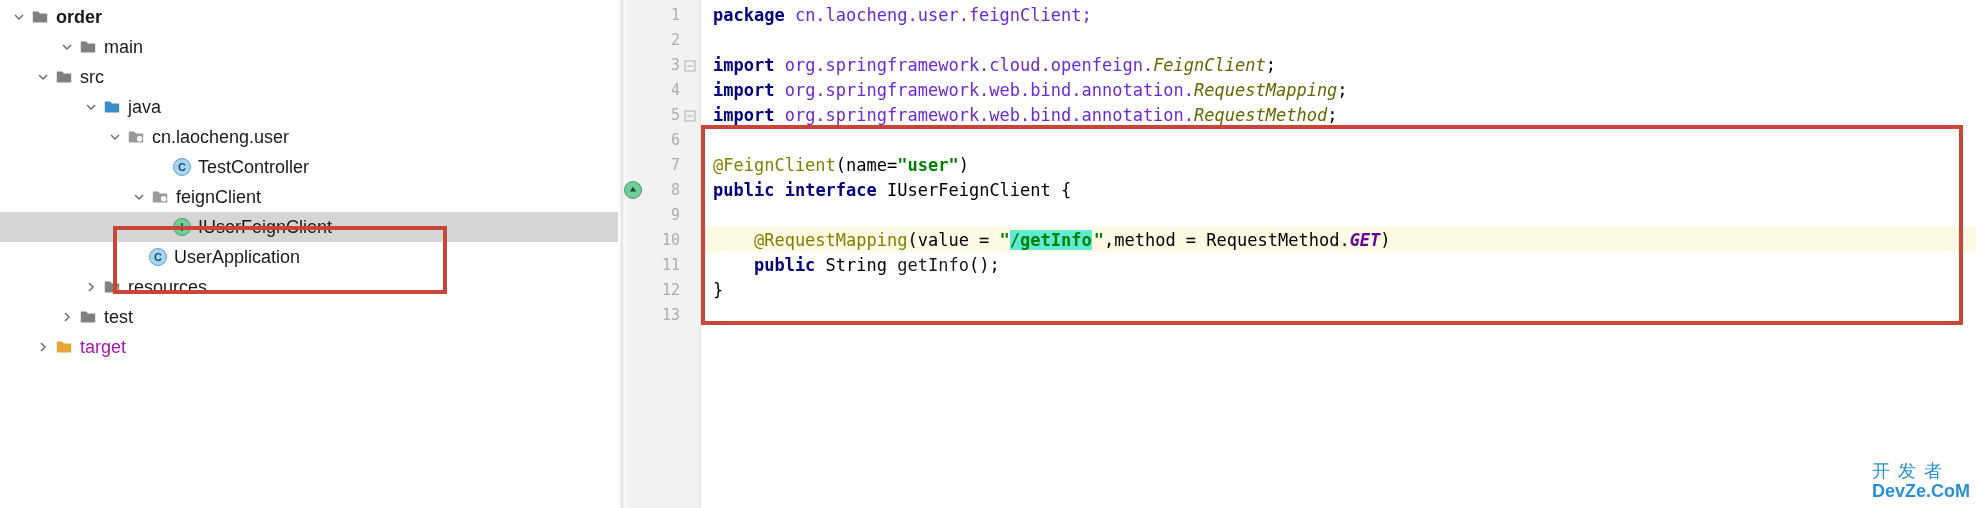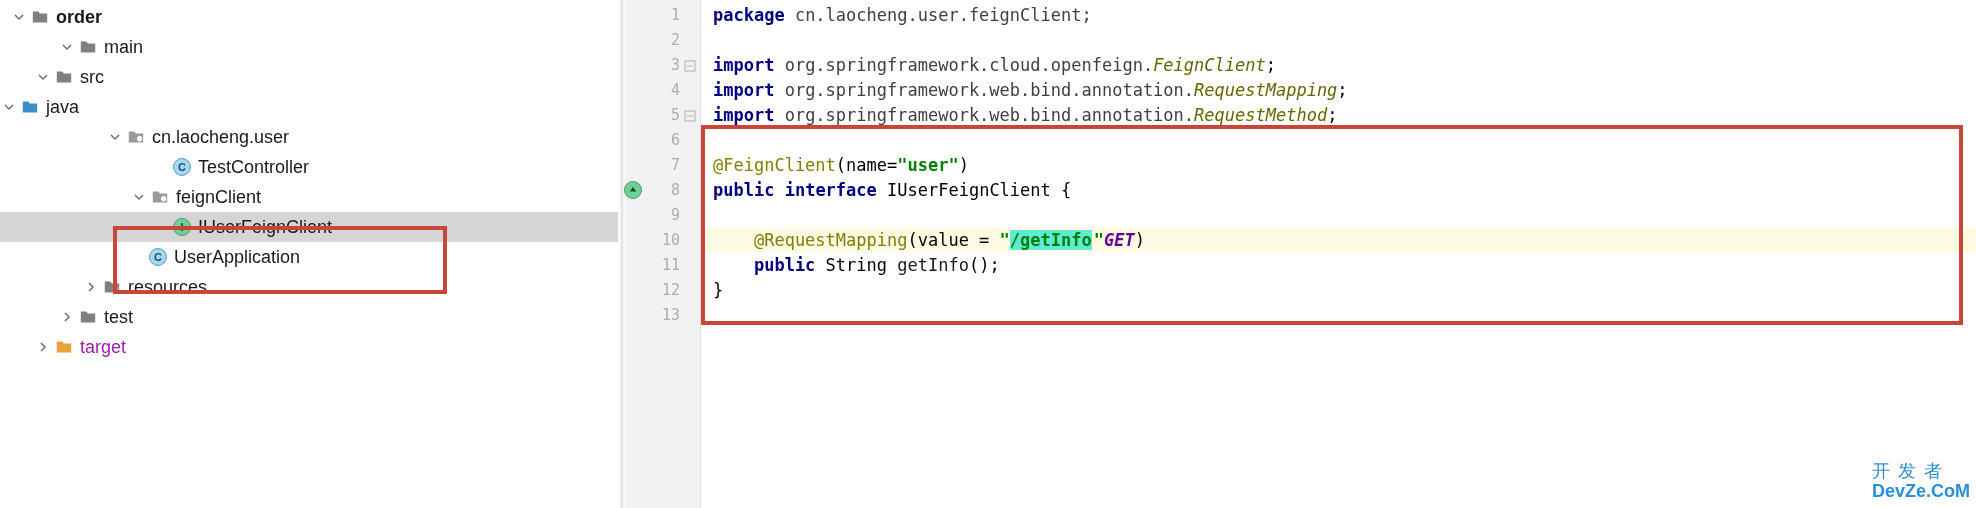--- a/index.html
+++ b/index.html
@@ -119,21 +119,21 @@
     }
     .code-line {
       height: 25px;
       display: flex;
       align-items: center;
       padding-left: 12px;
       white-space: pre;
     }
     .code-line.highlight { background: #fcfae3; }
     .kw { color: #000080; font-weight: bold; }
-    .pkg { color: #404040; }
+    .pkg { color: #6d28d9; }
     .anno { color: #808000; }
     .str { color: #008000; font-weight: bold; }
     .cls { color: #666600; font-style: italic; }
     .method { color: #1a1a1a; }
     .param-bg { background: #5eead4; }
     .caret { border-right: 2px solid #000; }
     .const { color: #660099; font-style: italic; font-weight: bold; }
     .red-box-code {
       position: absolute;
       border: 4px solid #c8453a;
@@ -188,21 +188,21 @@
           <path d="M1 3 L5 7 L9 3" stroke="currentColor" fill="none" stroke-width="1.5"></path>
         </svg>
       </span>
     <span class="tree-icon folder-icon">
         <svg viewBox="0 0 20 20" width="18" height="18">
           <path d="M2 4 L8 4 L10 6 L18 6 L18 16 L2 16 Z" fill="currentColor"></path>
         </svg>
       </span>
     <span class="tree-label">src</span>
   </div>
-  <div class="tree-item" style="">
+  <div class="tree-item" style="padding-left:82px">
     <span class="tree-arrow">
         <svg viewBox="0 0 10 10">
           <path d="M1 3 L5 7 L9 3" stroke="currentColor" fill="none" stroke-width="1.5"></path>
         </svg>
       </span>
     <span class="tree-icon folder-icon blue">
         <svg viewBox="0 0 20 20" width="18" height="18">
           <path d="M2 4 L8 4 L10 6 L18 6 L18 16 L2 16 Z" fill="currentColor"></path>
         </svg>
       </span>
@@ -337,21 +337,21 @@
   <div class="code">
     <div class="code-line"><span class="kw">package</span><span class="pkg"> cn.laocheng.user.feignClient;</span></div>
     <div class="code-line"></div>
     <div class="code-line"><span class="kw">import</span><span class="pkg"> org.springframework.cloud.openfeign.</span><span class="cls">FeignClient</span><span>;</span></div>
     <div class="code-line"><span class="kw">import</span><span class="pkg"> org.springframework.web.bind.annotation.</span><span class="cls">RequestMapping</span><span>;</span></div>
     <div class="code-line"><span class="kw">import</span><span class="pkg"> org.springframework.web.bind.annotation.</span><span class="cls">RequestMethod</span><span>;</span></div>
     <div class="code-line"></div>
     <div class="code-line"><span class="anno">@FeignClient</span><span>(name=</span><span class="str">"user"</span><span>)</span></div>
     <div class="code-line"><span class="kw">public</span><span> </span><span class="kw">interface</span><span> IUserFeignClient {</span></div>
     <div class="code-line"></div>
-    <div class="code-line highlight"><span class="anno">    @RequestMapping</span><span>(value = </span><span class="str">"</span><span class="str param-bg">/getInfo</span><span class="caret"></span><span class="str">"</span><span class="const">GET</span><span>)</span></div>
+    <div class="code-line highlight"><span class="anno">    @RequestMapping</span><span>(value = </span><span class="str">"</span><span class="str param-bg">/getInfo</span><span class="caret"></span><span class="str">"</span><span>,method = RequestMethod.</span><span class="const">GET</span><span>)</span></div>
     <div class="code-line"><span class="kw">    public</span><span> String </span><span class="method">getInfo</span><span>();</span></div>
     <div class="code-line"><span>}</span></div>
     <div class="code-line"></div>
     <div class="red-box-code"></div>
   </div>
 </div>
 
 <div class="watermark">
   <div class="cn">开发者</div>
   <div class="en">DevZe.CoM</div>

